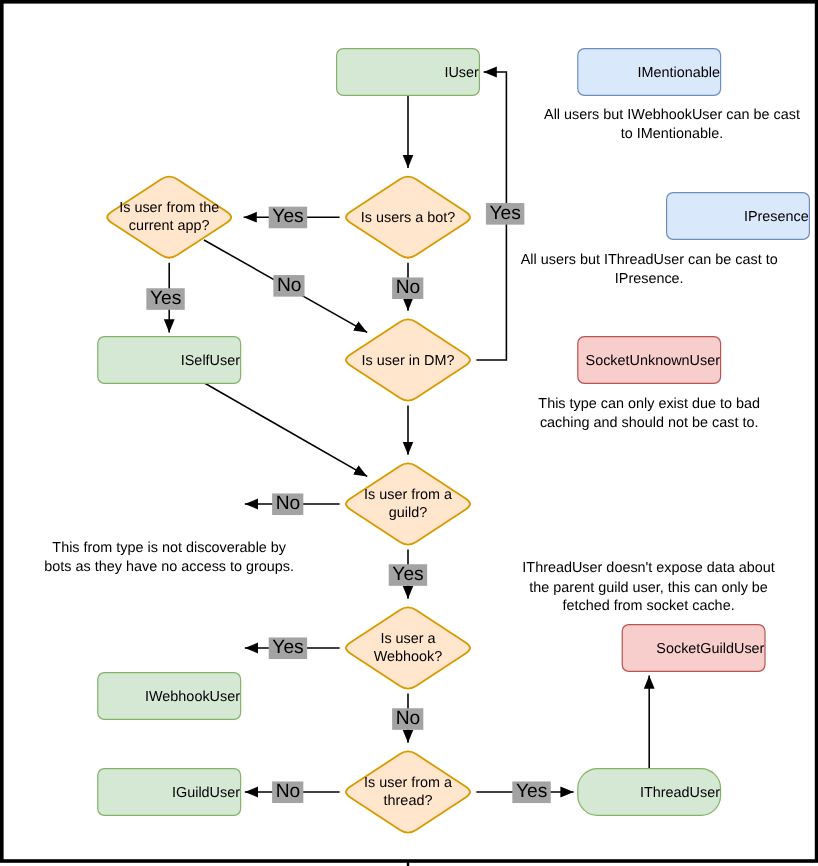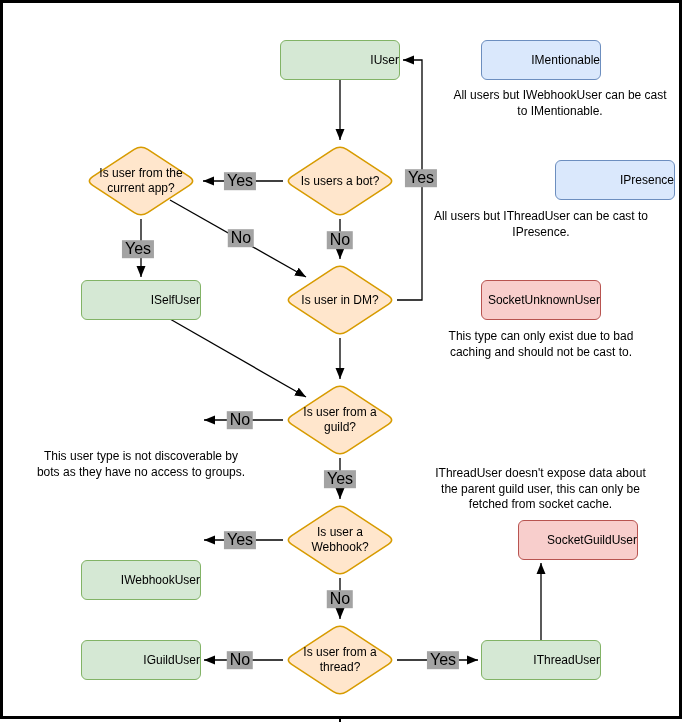--- a/index.html
+++ b/index.html
@@ -71,21 +71,21 @@
   </div>
   <div class="box green" style="left:81px;top:520px;margin-top:40px;">
     <span>IWebhookUser</span>
   </div>
   <div class="box green" style="left:81px;top:640px;">
     <span>IGuildUser</span>
   </div>
   <div class="box red" style="left:481px;top:520px;margin-left:37px;">
     <span>SocketGuildUser</span>
   </div>
-  <div class="box green" style="left:481px;top:640px;">
+  <div class="box green" style="left:481px;top:640px;border-radius:17px;">
     <span>IThreadUser</span>
   </div>
 
   <div class="diamond" style="left:84px;top:143px;">
     <svg viewBox="0 0 114 76" width="114" height="76">
         <path d="M63.7 6.4 L105.3 33.6 Q112 38 105.3 42.4 L63.7 69.6 Q57 74 50.3 69.6 L8.7 42.4 Q2 38 8.7 33.6 L50.3 6.4 Q57 2 63.7 6.4 Z"></path>
       </svg>
     <span class="dlabel">Is user from the current app?</span>
   </div>
   <div class="diamond" style="left:283px;top:143px;">
@@ -127,18 +127,18 @@
   <div class="edge-label" style="left:240px;top:420px;">No</div>
   <div class="edge-label" style="left:340px;top:479px;">Yes</div>
   <div class="edge-label" style="left:240px;top:540px;">Yes</div>
   <div class="edge-label" style="left:340px;top:599px;">No</div>
   <div class="edge-label" style="left:240px;top:660px;">No</div>
   <div class="edge-label" style="left:443px;top:660px;">Yes</div>
 
   <div class="note" style="left:450px;top:88px;width:220px;">All users but IWebhookUser can be cast to IMentionable.</div>
   <div class="note" style="left:431px;top:209px;width:220px;">All users but IThreadUser can be cast to IPresence.</div>
   <div class="note" style="left:431px;top:329px;width:220px;">This type can only exist due to bad caching and should not be cast to.</div>
-  <div class="note" style="left:31px;top:449px;width:220px;">This user type is not discoverable by bots as they have no access to groups.</div>
+  <div class="note" style="left:31px;top:449px;width:220px;">This from type is not discoverable by bots as they have no access to groups.</div>
   <div class="note" style="left:433px;top:466px;width:215px;">IThreadUser doesn't expose data about the parent guild user, this can only be fetched from socket cache.</div>
 
   <div class="frame"></div>
   <div class="tick"></div>
 </div>
 
 </body></html>

